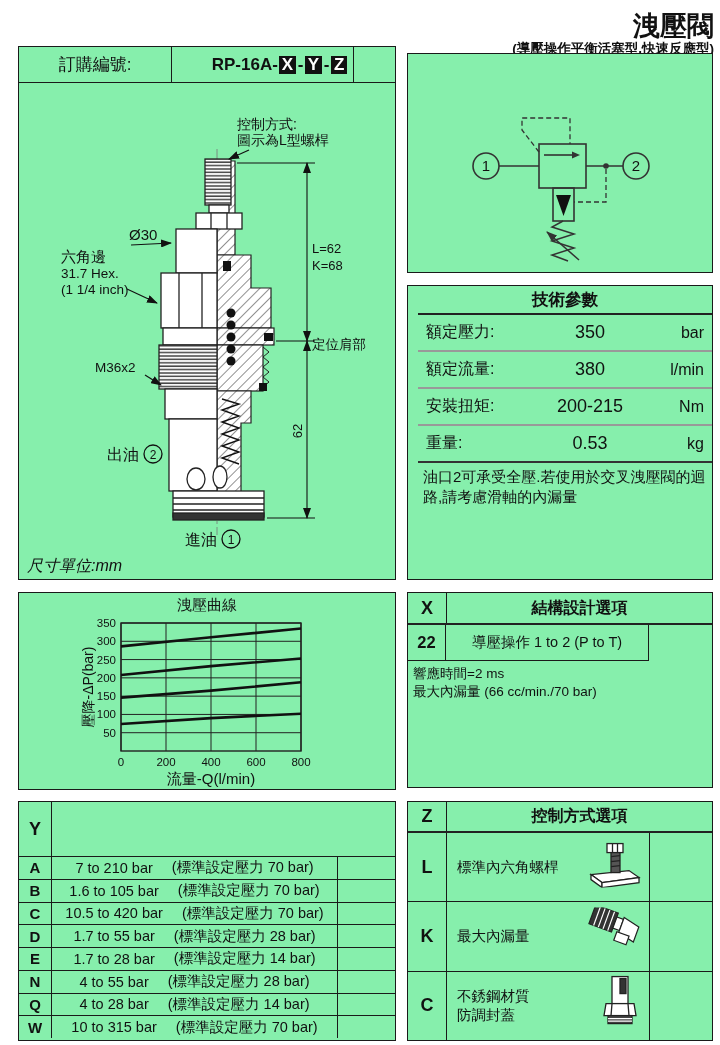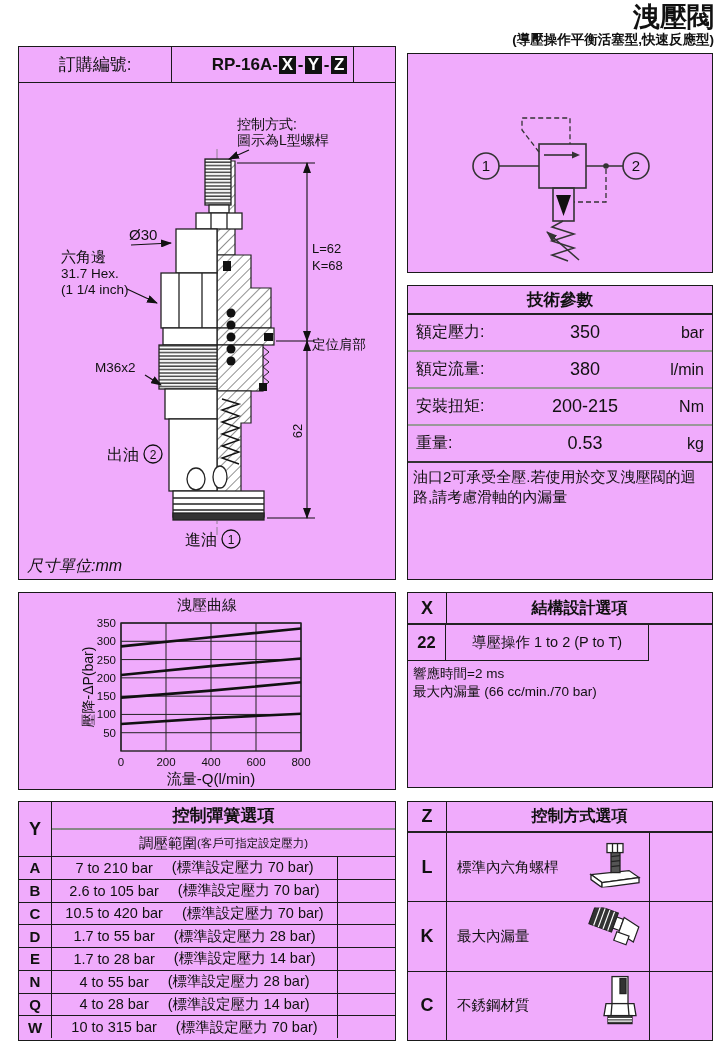--- a/index.html
+++ b/index.html
@@ -1,40 +1,40 @@
 <!DOCTYPE html>
 <html><head>
 <meta charset="utf-8">
 <style>
   html,body{margin:0;padding:0;background:#e8e8e8;}
   .page{position:relative;width:720px;height:1045px;background:#ffffff;
         font-family:"Liberation Sans","DejaVu Sans",sans-serif;color:#111;overflow:hidden;}
-  .box{position:absolute;border:1.5px solid #1a1a1a;background:#f0abfc;box-sizing:border-box;}
-
-  
-  .title-block{position:absolute;top:2px;right:6px;text-align:right;}
+  .box{position:absolute;border:1.5px solid #1a1a1a;background:#86efac;box-sizing:border-box;}
+
+  
+  .title-block{position:absolute;top:11px;right:6px;text-align:right;}
   .title-block h1{margin:0;font-size:27px;font-weight:bold;line-height:1.15;}
   .title-block .subtitle{font-size:13.5px;font-weight:bold;line-height:1.1;}
 
   
   #box-main{left:18px;top:46px;width:378px;height:534px;}
   .order-row{display:flex;height:35px;border-bottom:1.5px solid #1a1a1a;}
   .order-label-cell{width:152px;border-right:1.5px solid #1a1a1a;display:flex;align-items:center;justify-content:center;font-size:17px;}
   .order-pn-cell{width:146px;border-right:1.5px solid #1a1a1a;display:flex;align-items:center;justify-content:center;font-weight:bold;font-size:17px;margin-left:35px;}
   .order-empty-cell{flex:1;}
   .code-box{background:#111;color:#fff;padding:0 3px;margin:0 1px;display:inline-block;line-height:18px;}
   .pn-dash{margin:0 0.5px;}
   .valve-svg{position:absolute;left:0;top:36px;}
   .unit-note{position:absolute;left:8px;bottom:2px;font-size:16px;font-style:italic;}
 
   
   #box-symbol{left:407px;top:53px;width:306px;height:220px;}
 
   
-  #box-tech{left:407px;top:285px;width:306px;height:295px;}
+  #box-tech{left:407px;top:285px;width:306px;height:295px;padding-left:10px;}
   .tech-title{height:27px;border-bottom:2px solid #222;font-weight:bold;font-size:16.5px;display:flex;align-items:center;justify-content:center;}
   .tech-row{display:flex;align-items:center;height:37px;border-bottom:2px solid #999;padding:0 8px;font-size:16px;box-sizing:border-box;}
   .tech-row:last-of-type{border-bottom:2px solid #333;}
   .tech-label{width:112px;}
   .tech-value{flex:1;text-align:center;font-size:18px;}
   .tech-unit{width:62px;text-align:right;font-size:16px;}
   .tech-note{font-size:15px;padding:4px 5px;line-height:1.3;}
 
   
   #box-chart{left:18px;top:592px;width:378px;height:198px;}
@@ -312,41 +312,34 @@
       </div>
     <div class="x-notes">
         <div>響應時間=2 ms</div>
         <div>最大內漏量 (66 cc/min./70 bar)</div>
       </div>
   </div>
 
   <div class="box" id="box-y">
     <div class="y-head">
       <div class="y-head-code">Y</div>
-      <div class="y-head-right">
-        <div class="y-title">控制彈簧選項</div>
-        <div class="y-sub">
-          <span class="y-sub-main">調壓範圍</span>
-          <span class="y-sub-note">(客戶可指定設定壓力)</span>
-        </div>
-      </div>
     </div>
     <div class="y-rows">
         <div class="y-row">
           <div class="y-row-code">A</div>
           <div class="y-row-text">
             <span>7 to 210 bar</span>
             <span>(標準設定壓力 70 bar)</span>
           </div>
           <div class="y-row-rest"></div>
         </div>
         <div class="y-row">
           <div class="y-row-code">B</div>
           <div class="y-row-text">
-            <span>2.6 to 105 bar</span>
+            <span>1.6 to 105 bar</span>
             <span>(標準設定壓力 70 bar)</span>
           </div>
           <div class="y-row-rest"></div>
         </div>
         <div class="y-row">
           <div class="y-row-code">C</div>
           <div class="y-row-text">
             <span>10.5 to 420 bar</span>
             <span>(標準設定壓力 70 bar)</span>
           </div>
@@ -438,20 +431,21 @@
                   <rect x="31" y="23" width="13" height="9"></rect>
                 </g>
               </svg></span>
           </div>
           <div class="z-row-rest"></div>
         </div>
         <div class="z-row">
           <div class="z-row-code">C</div>
           <div class="z-row-desc">
             <div>不銹鋼材質</div>
+            <div>防調封蓋</div>
             <span class="z-icon"><svg width="42" height="58" viewBox="0 0 42 58">
                 <g stroke="#222" stroke-width="1.3" fill="#fff">
                   <rect x="13" y="2" width="16" height="27"></rect>
                   <rect x="21" y="4" width="6" height="15" fill="#333"></rect>
                   <polygon points="7,29 35,29 37,41 5,41"></polygon>
                   <line x1="13" y1="29" x2="12" y2="41"></line>
                   <line x1="29" y1="29" x2="30" y2="41"></line>
                   <rect x="9" y="41" width="24" height="8" fill="#444"></rect>
                   <line x1="9" y1="44" x2="33" y2="44" stroke="#fff"></line>
                   <line x1="9" y1="46.5" x2="33" y2="46.5" stroke="#fff"></line>

